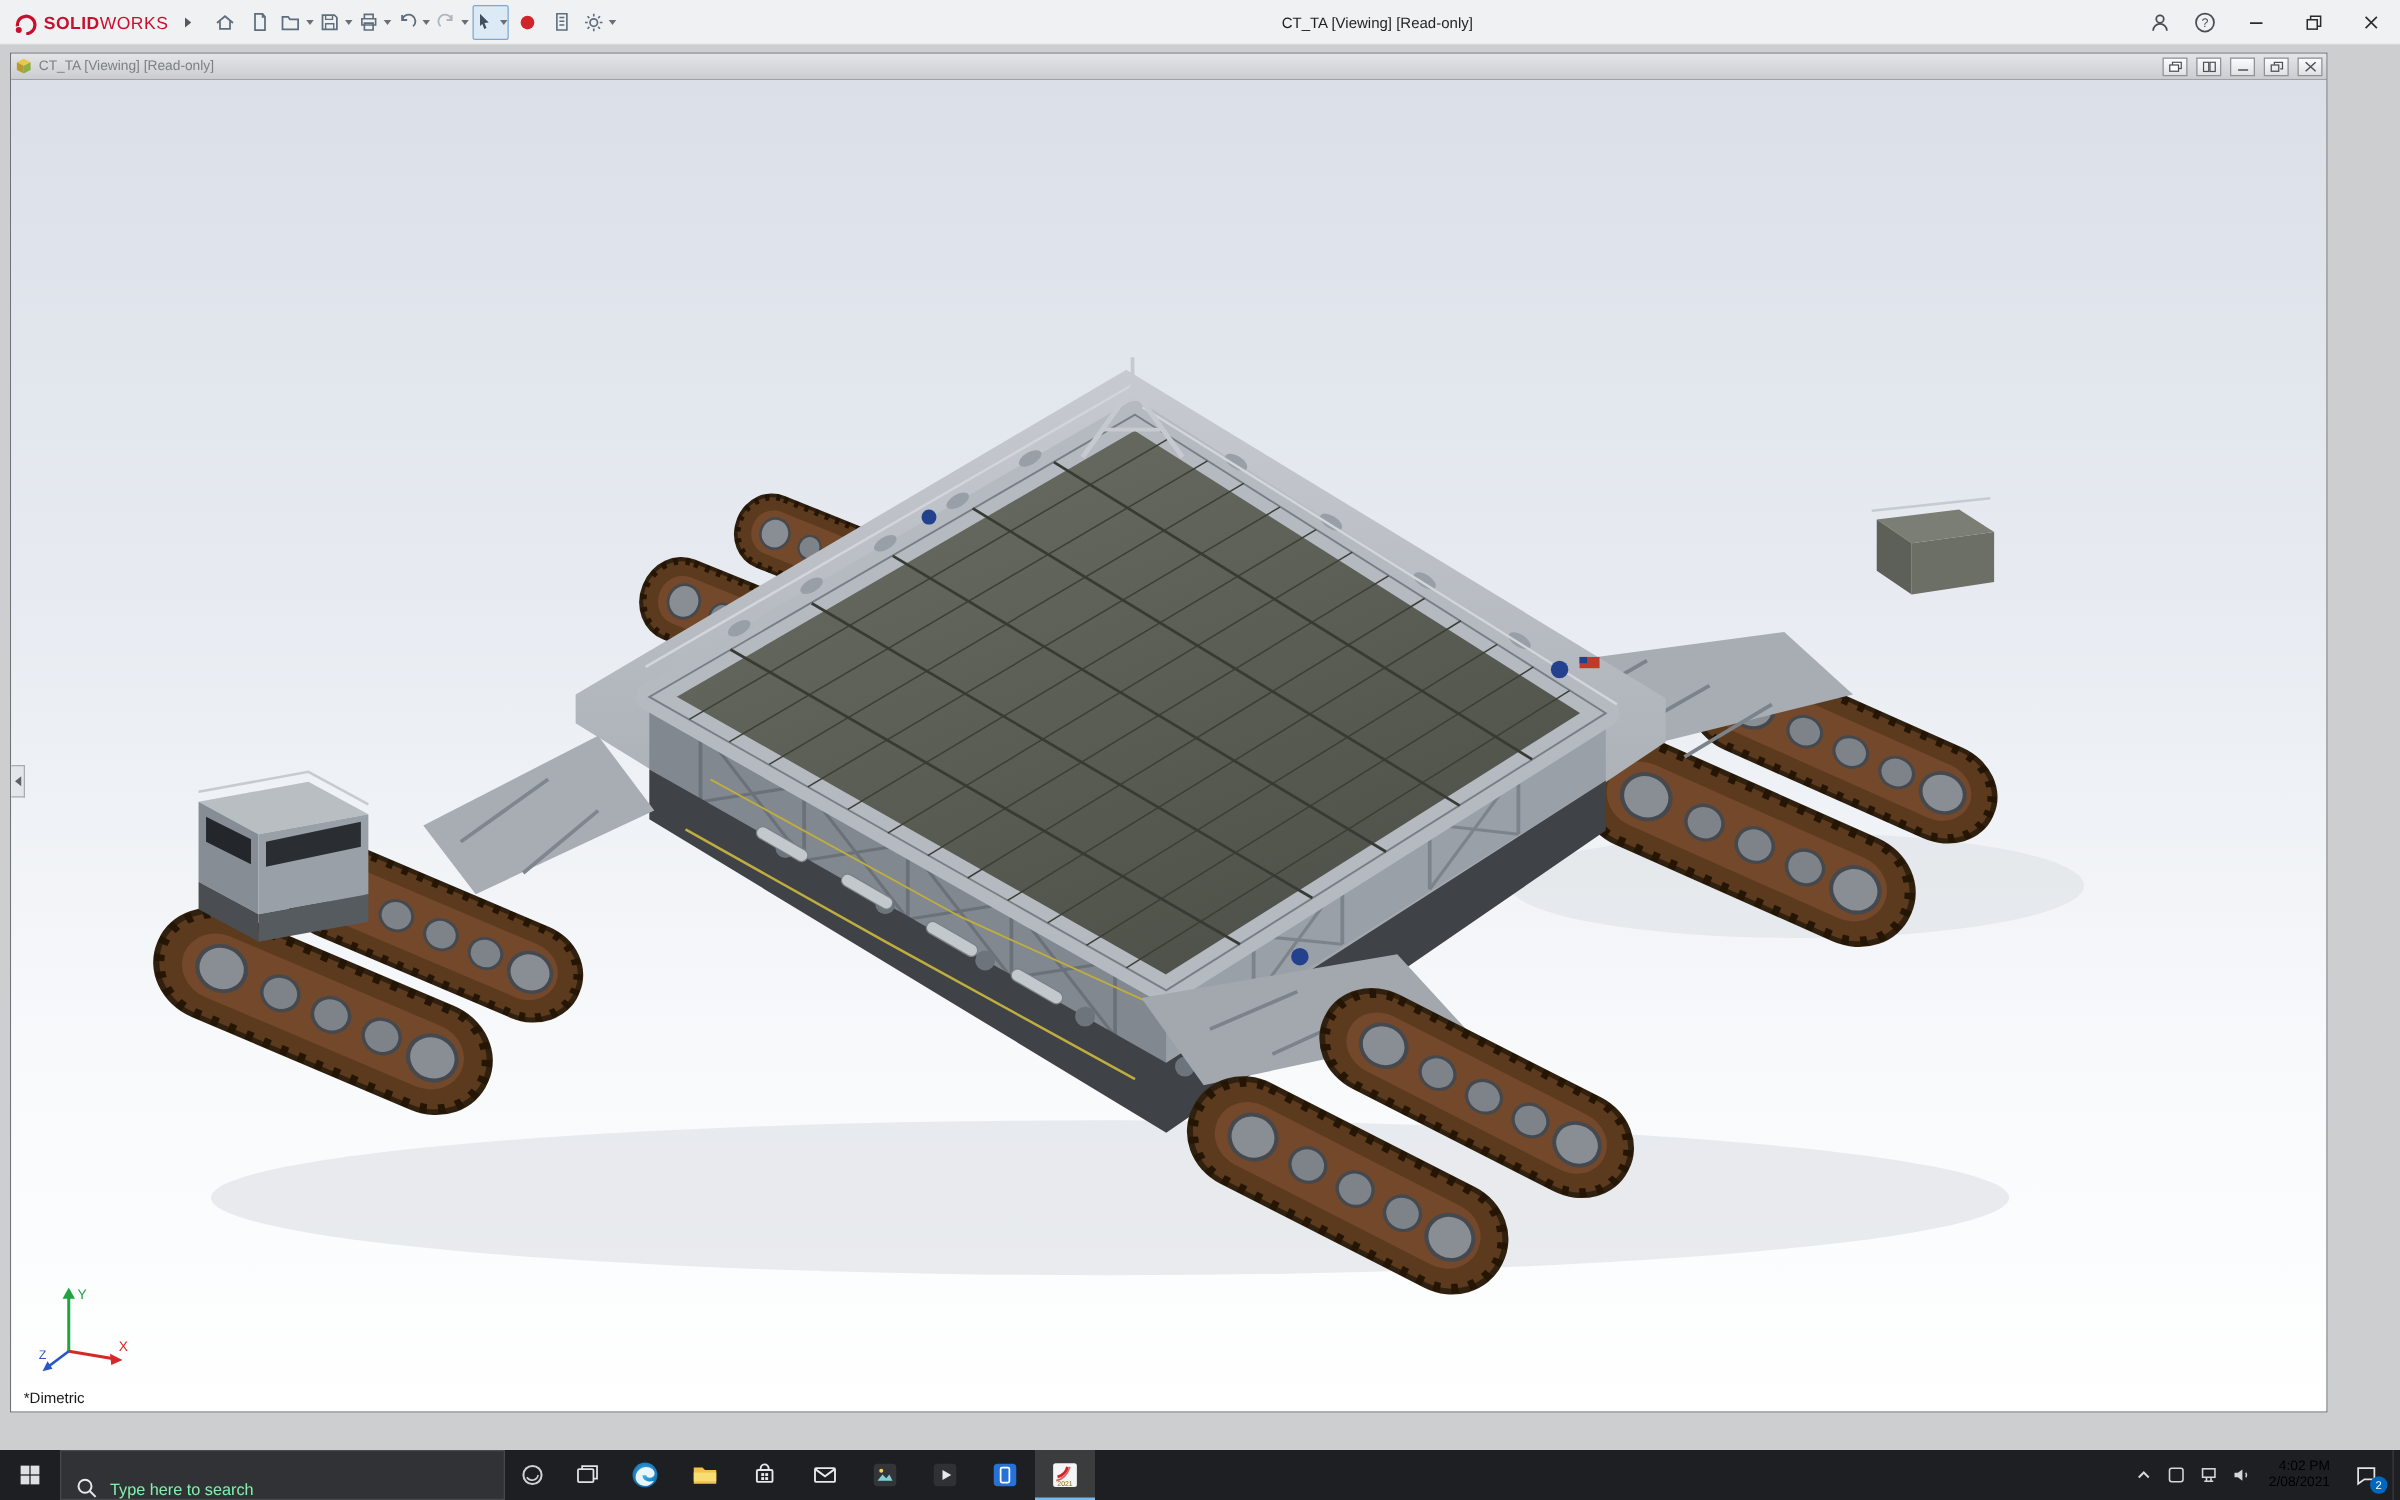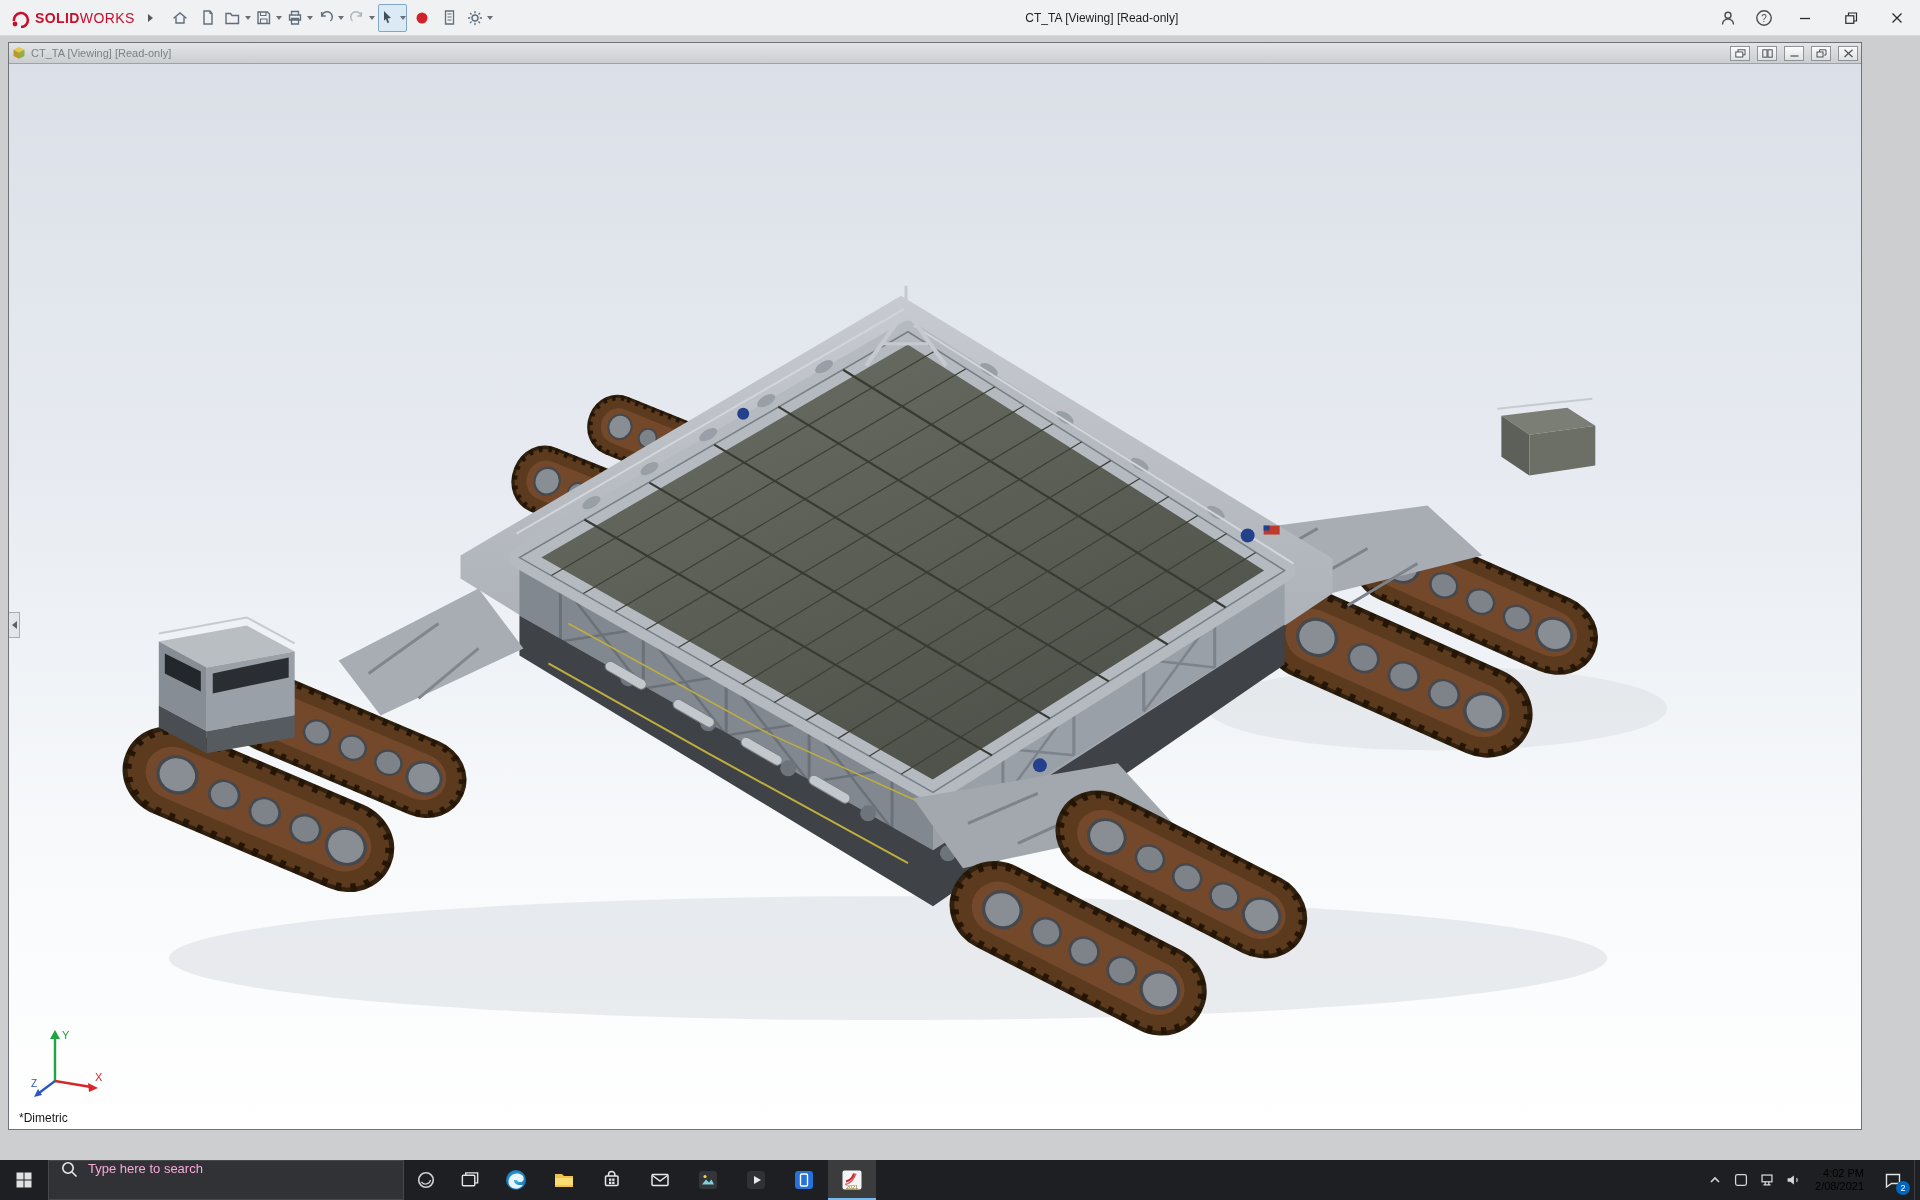--- a/index.html
+++ b/index.html
@@ -36,21 +36,21 @@
     background:linear-gradient(180deg,#dbe0e8 0%,#e7ebf1 38%,#f7f9fb 72%,#ffffff 100%)}
   #model{position:absolute;inset:0;width:100%;height:100%}
   .splitter{position:absolute;left:0;top:548px;width:11px;height:26px;background:#e4e7ea;border:1px solid #a8abaf;border-left:none;display:flex;align-items:center;justify-content:center}
   .splitter .tri{width:0;height:0;border-top:4px solid transparent;border-bottom:4px solid transparent;border-right:5px solid #5d6268}
   .triad{position:absolute;left:20px;bottom:20px;width:88px;height:88px}
   .view-label{position:absolute;left:10px;bottom:4px;font-size:12px;font-weight:normal;color:#181818}
 
   
   #taskbar{height:40px;background:#1e1f22;display:flex;align-items:stretch;color:#e7e8ea;flex:0 0 40px}
   .tb-start{width:48px;display:flex;align-items:center;justify-content:center}
-  .search{width:356px;background:#313236;border:1px solid #47484b;display:flex;align-items:flex-start;gap:10px;padding-left:12px;font-size:13px;color:#f9a8d4}
+  .search{width:356px;background:#313236;border:1px solid #47484b;display:flex;align-items:flex-end;gap:10px;padding-left:12px;font-size:13px;color:#86efac}
   .tb-small{width:44px;display:flex;align-items:center;justify-content:center}
   .pin{width:48px;display:flex;align-items:center;justify-content:center;position:relative}
   .pin.active{background:rgba(255,255,255,.13);box-shadow:inset 0 -2px 0 #76b9ed}
   .tray{margin-left:auto;display:flex;align-items:stretch}
   .tray-btn{width:26px;display:flex;align-items:center;justify-content:center}
   .clock{display:flex;flex-direction:column;justify-content:center;align-items:flex-end;font-size:11px;line-height:13px;padding:0 8px;min-width:66px}
   .action{position:relative;width:42px;display:flex;align-items:center;justify-content:center}
   .badge{position:absolute;right:4px;bottom:5px;min-width:14px;height:14px;border-radius:7px;background:#0067c0;color:#fff;font-size:9px;display:flex;align-items:center;justify-content:center;padding:0 3px}
   .show-desktop{width:6px;border-left:1px solid #3c3d40}
 </style>

